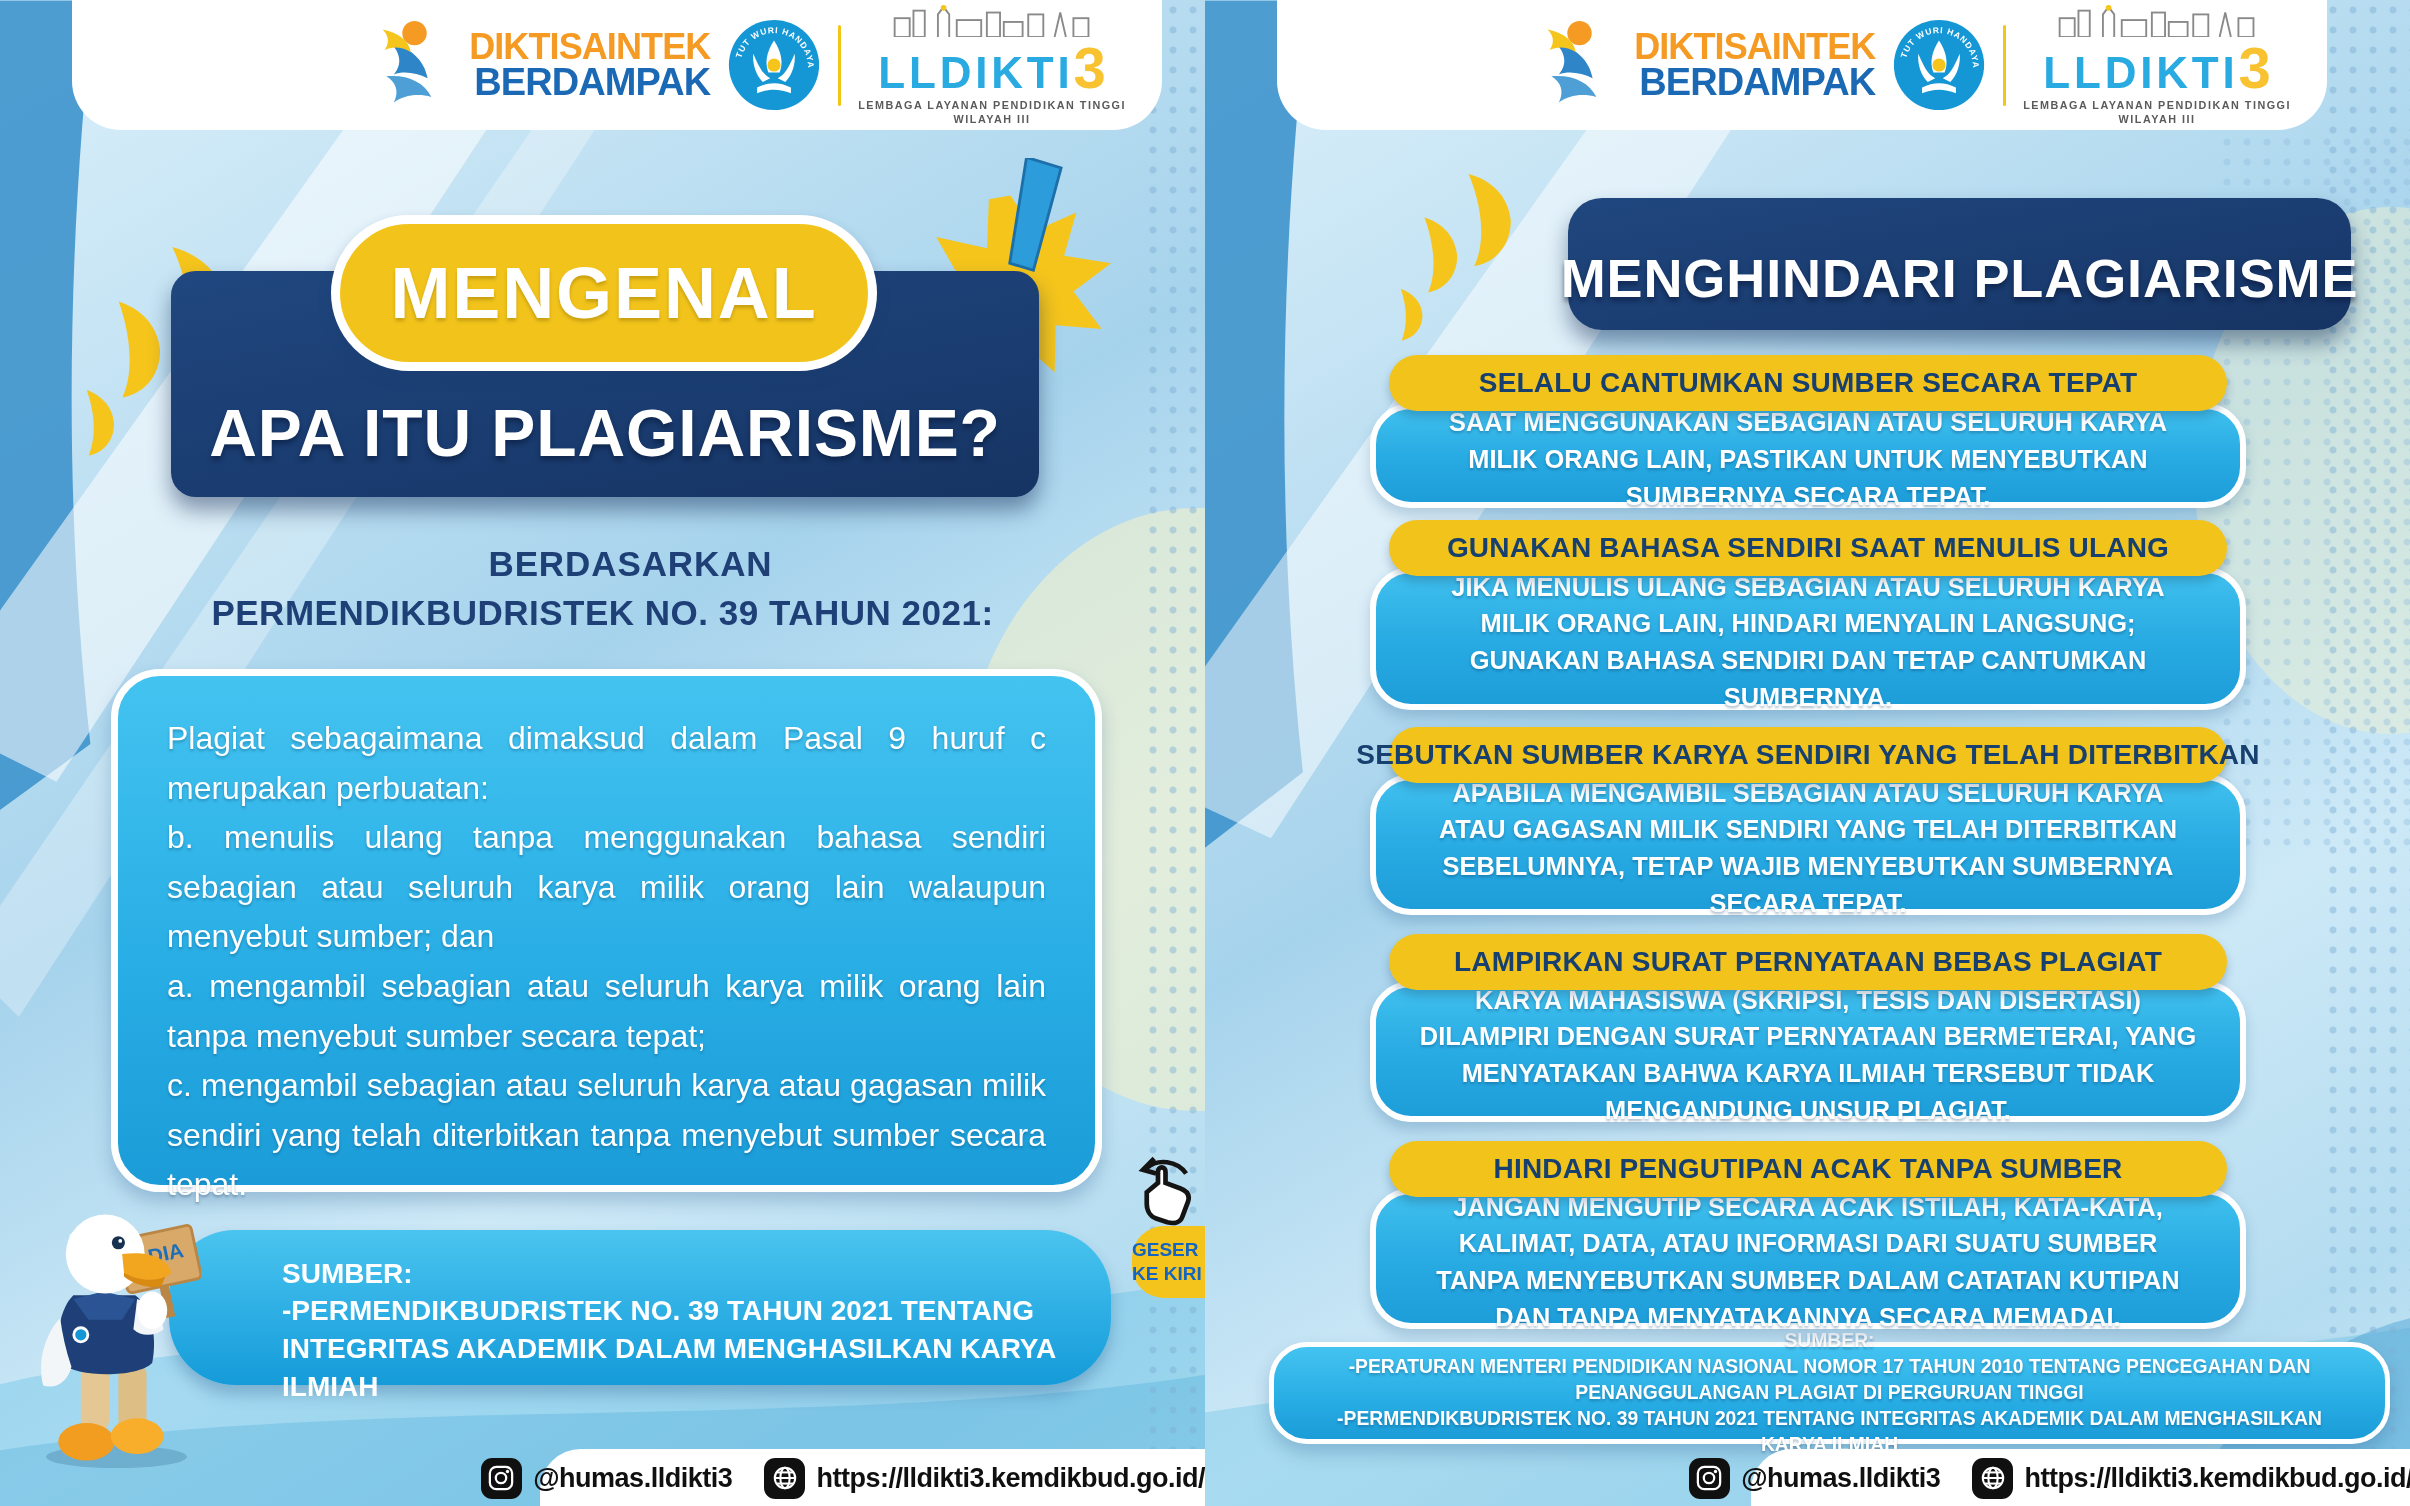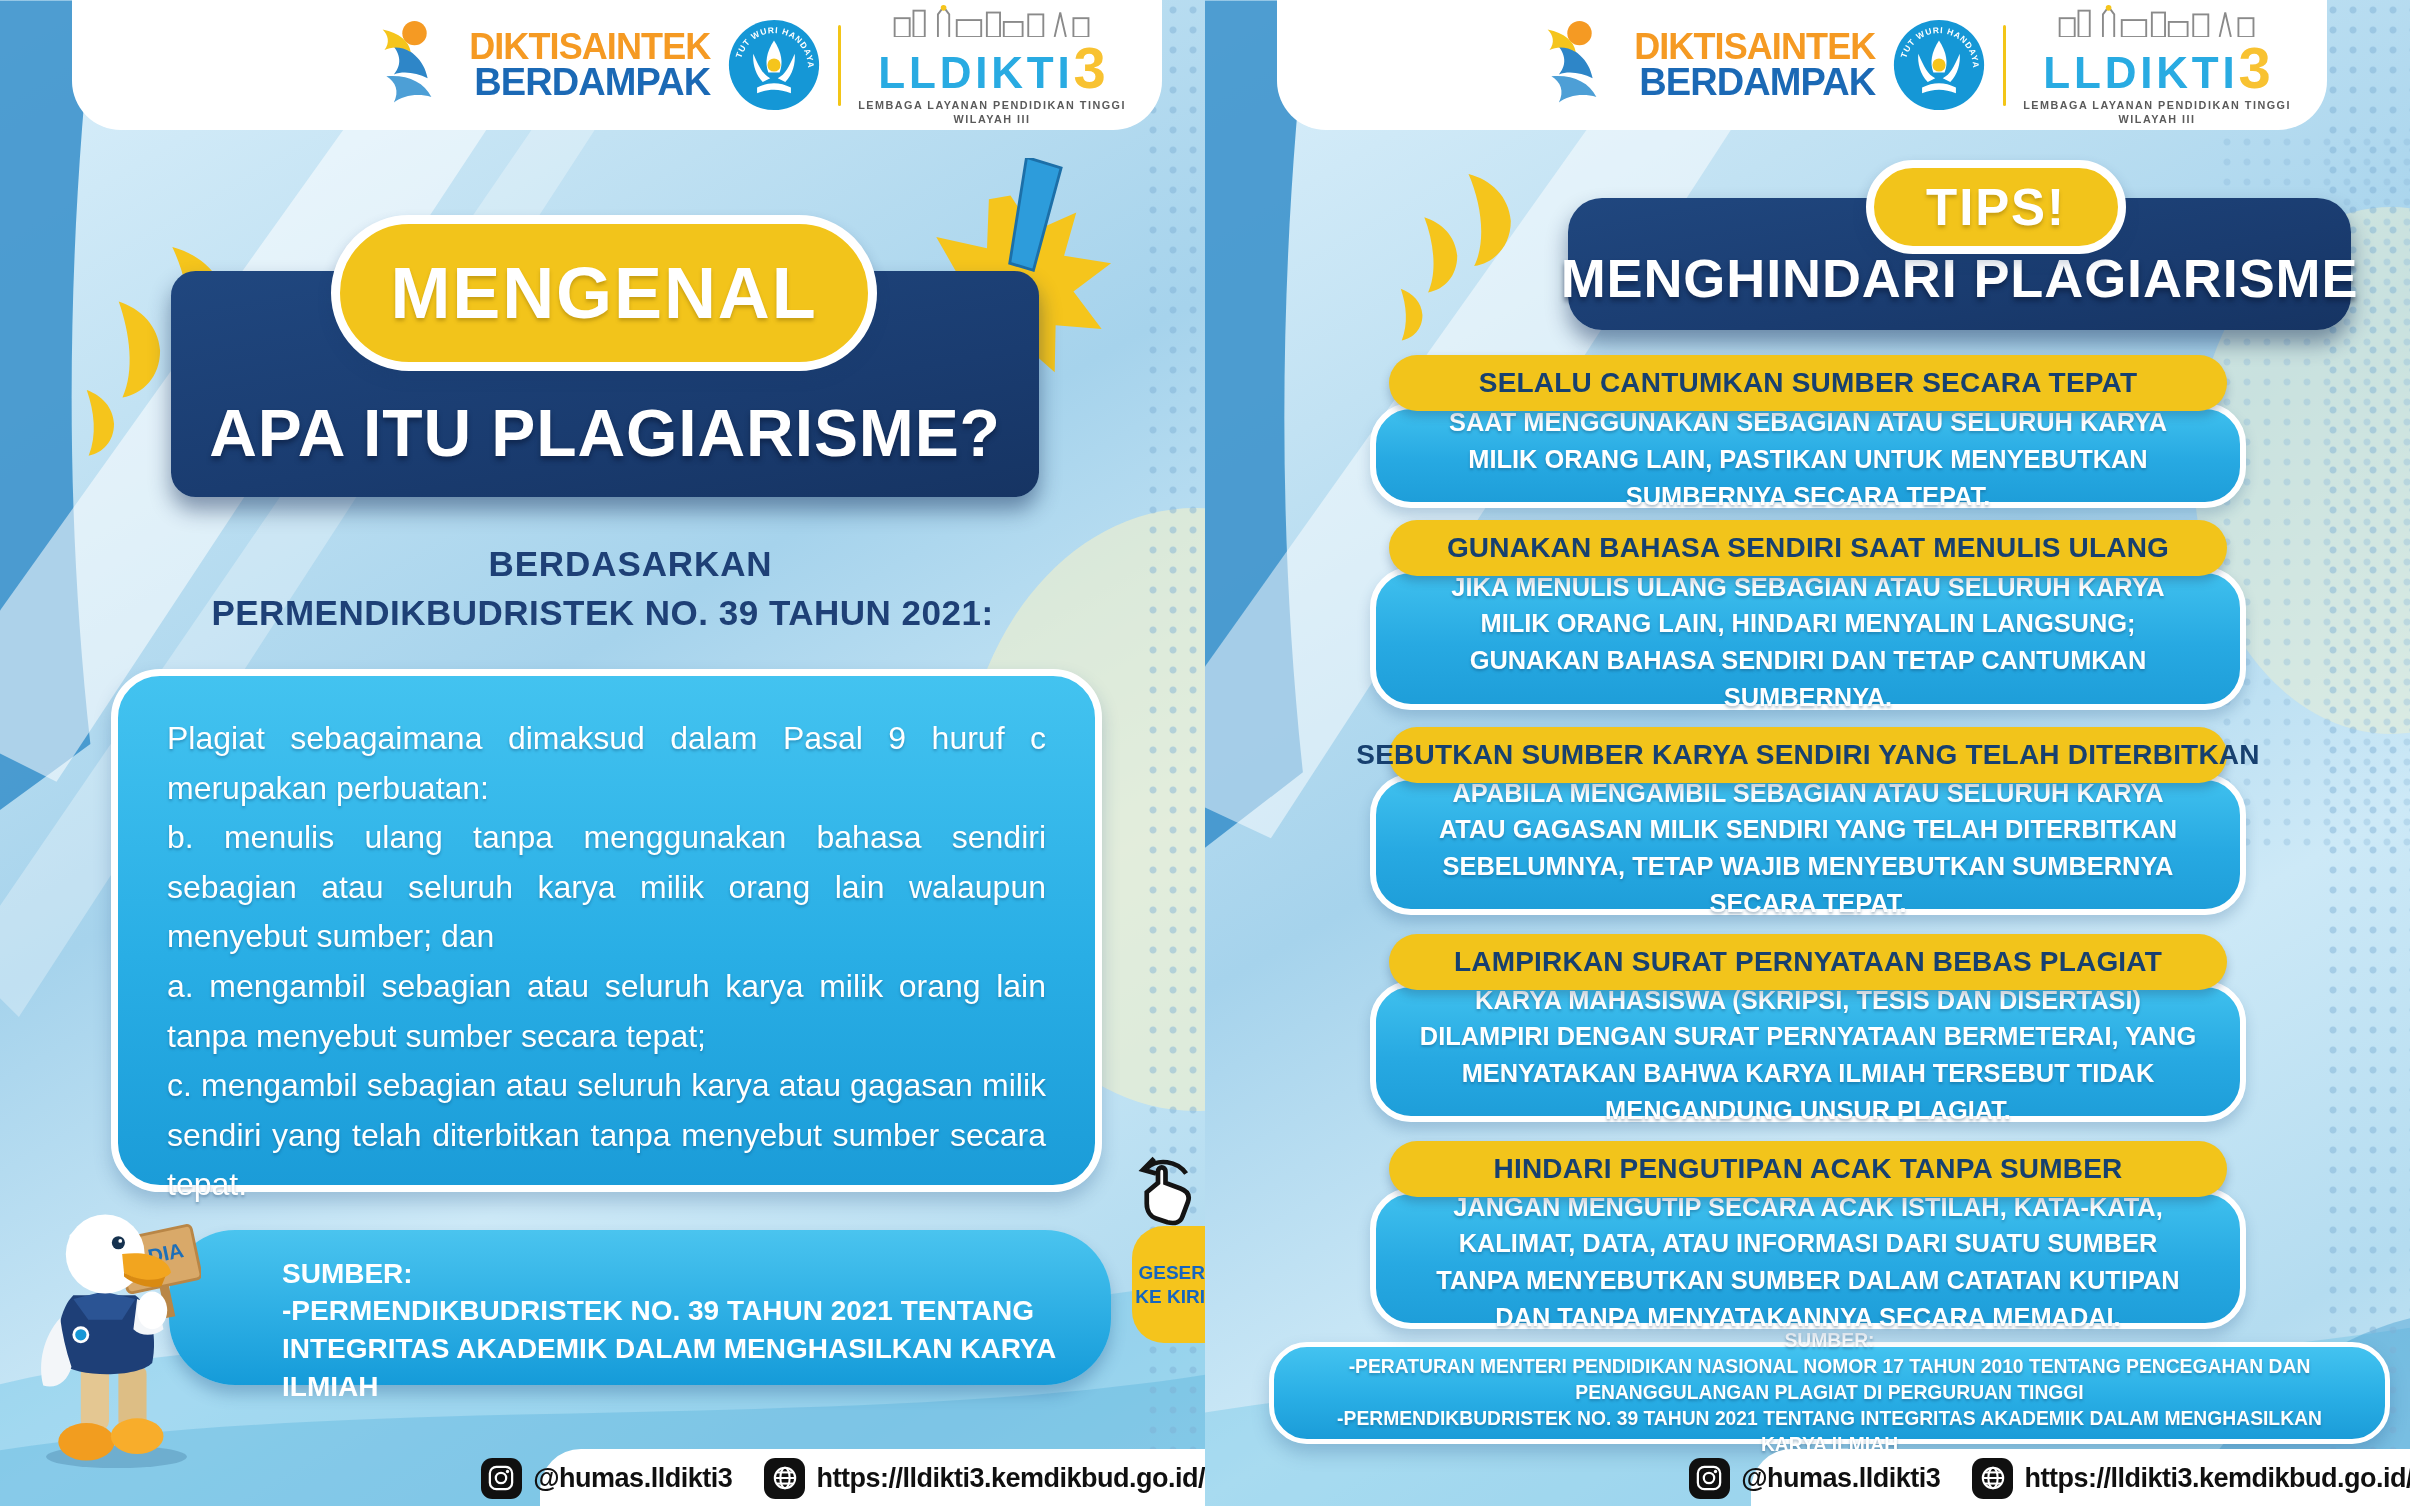--- a/index.html
+++ b/index.html
@@ -69,23 +69,23 @@
   .tip-b span { color:#ffffff; font-weight:bold; font-size:25.4px; line-height:1.45;
     text-shadow:0 1.9px 2.8px rgba(10,60,100,0.35); }
 
   .footer { position:absolute; bottom:0; right:0; width:665px; height:58px; background:#ffffff;
     border-radius:41px 0 0 0; z-index:9; display:flex; align-items:center; justify-content:center; gap:32px; }
   .f-item { display:flex; align-items:center; gap:11.3px; }
   .f-icon { width:41px; height:41px; background:#101010; border-radius:11.3px;
     display:flex; align-items:center; justify-content:center; }
   .f-text { font-size:27px; font-weight:bold; color:#101010; letter-spacing:-0.5px; }
 
-  .swipe-badge { position:absolute; left:1132px; top:1226px; width:73px; height:117px; background:#F5C41C;
+  .swipe-badge { position:absolute; left:1132px; top:1226px; width:73px; height:72px; background:#F5C41C;
     border-radius:32px 0 0 32px; z-index:9; display:flex; flex-direction:column;
-    align-items:flex-end; justify-content:center; line-height:1.25; }
+    align-items:flex-start; justify-content:center; line-height:1.25; }
   .swipe-badge span { font-size:19px; font-weight:bold; color:#1565C0; }
   .hand { position:absolute; left:1126px; top:1151px; z-index:9; }
 
   .mascot { position:absolute; left:32px; top:1205px; z-index:8; }
 </style>
 </head>
 <body>
 
 <div class="stage">
 
@@ -307,23 +307,20 @@
 
     <svg class="quotes" style="left:193px; top:174px;" width="141" height="188" viewBox="0 0 150 200">
       <path d="M75,0 C99,6 118,24 120,50 C120,77 102,95 81,98 C94,72 89,32 75,0 Z" fill="#F5C51C"></path>
       <path d="M28,46 C47,52 61,66 63,87 C63,109 49,123 32,126 C42,104 38,72 28,46 Z" fill="#F5C51C"></path>
       <path d="M3,122 C16,127 25,136 26,150 C26,165 16,175 4,177 C11,159 9,140 3,122 Z" fill="#F5C51C"></path>
     </svg>
 
     <div class="navy-box" style="left:363px; top:198px; width:783px; height:132px; padding-bottom:21px; border-radius:34px;">
       <span class="ttl" style="font-size:54px;">MENGHINDARI PLAGIARISME</span>
     </div>
-    <div class="badge-pill" style="left:661px; top:160px; width:260px; height:94px; border:8.5px solid #ffffff;">
-      <span style="font-size:51px;">TIPS!</span>
-    </div>
 
     <div class="tip-h" style="left:184px; top:355px;">
         <span>SELALU CANTUMKAN SUMBER SECARA TEPAT</span>
       </div>
     <div class="tip-b" style="left:165px; top:403px; height:105px;">
         <span>SAAT MENGGUNAKAN SEBAGIAN ATAU SELURUH KARYA MILIK ORANG LAIN, PASTIKAN UNTUK MENYEBUTKAN SUMBERNYA SECARA TEPAT.</span>
       </div>
 
     <div class="tip-h" style="left:184px; top:520px;">
         <span>GUNAKAN BAHASA SENDIRI SAAT MENULIS ULANG</span>

